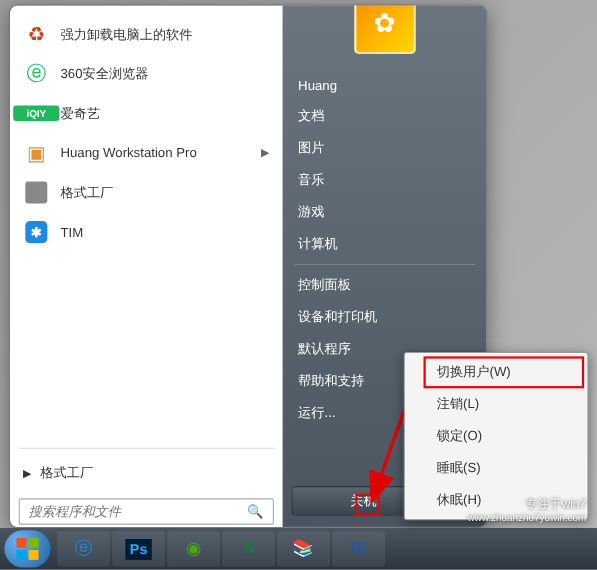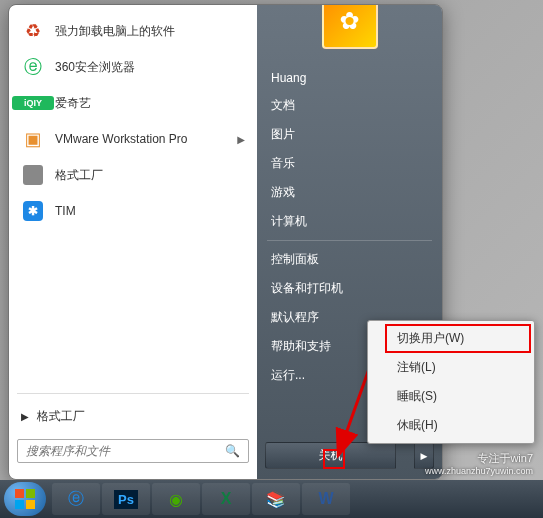--- a/index.html
+++ b/index.html
@@ -29,21 +29,21 @@
     
     .separator { border-top: 1px solid #ddd; margin: 6px 8px; }
     
     .all-programs {
       display: flex; align-items: center; gap: 8px; padding: 8px 12px;
       font-size: 12px; color: #333; cursor: pointer;
     }
     .all-programs .arrow { font-size: 10px; }
     
     .search-box {
-      margin: 6px 8px 16px; padding: 4px 8px; border: 1px solid #aaa;
+      margin: 6px 8px 2px; padding: 4px 8px; border: 1px solid #aaa;
       border-radius: 2px; font-size: 12px; background: #fff;
       display: flex; align-items: center; gap: 6px;
     }
     .search-box input { border: none; outline: none; flex: 1; font-size: 12px; font-style: italic; color: #888; }
     
     .right-panel {
       flex: 1; background: linear-gradient(180deg, #6a7580, #4a555f);
       display: flex; flex-direction: column; color: #fff;
       position: relative; padding-top: 52px;
     }
@@ -146,21 +146,21 @@
 
       <div class="program-item">
         <span class="program-icon">
             <span class="ico-iqiyi">iQIY</span>
           </span>
         <span>爱奇艺</span>
       </div>
 
       <div class="program-item">
         <span class="program-icon ico-vmware">▣</span>
-        <span>VMware Workstation Pro</span>
+        <span>Huang Workstation Pro</span>
         <span class="submenu-arrow">▶</span>
       </div>
 
       <div class="program-item">
         <span class="program-icon">
             <span class="ico-format"></span>
           </span>
         <span>格式工厂</span>
       </div>
 
@@ -210,20 +210,21 @@
       <div class="shutdown-arrow">▶</div>
     </div>
   </div>
 </div>
 
 <div class="red-highlight" style="left: 323px; top: 449px; width: 22px; height: 20px;"></div>
 
 <div class="power-submenu">
   <div class="power-item highlighted">切换用户(W)</div>
   <div class="power-item">注销(L)</div>
+  <div class="power-item">锁定(O)</div>
   <div class="power-item">睡眠(S)</div>
   <div class="power-item">休眠(H)</div>
 </div>
 
 <svg class="annotation-arrow" style="left: 290px; top: 328px; width: 100px; height: 140px;">
   <defs>
     <marker id="arrowhead" markerWidth="10" markerHeight="8" refX="9" refY="4" orient="auto">
       <polygon points="0 0, 10 4, 0 8" fill="#e00000"></polygon>
     </marker>
   </defs>

